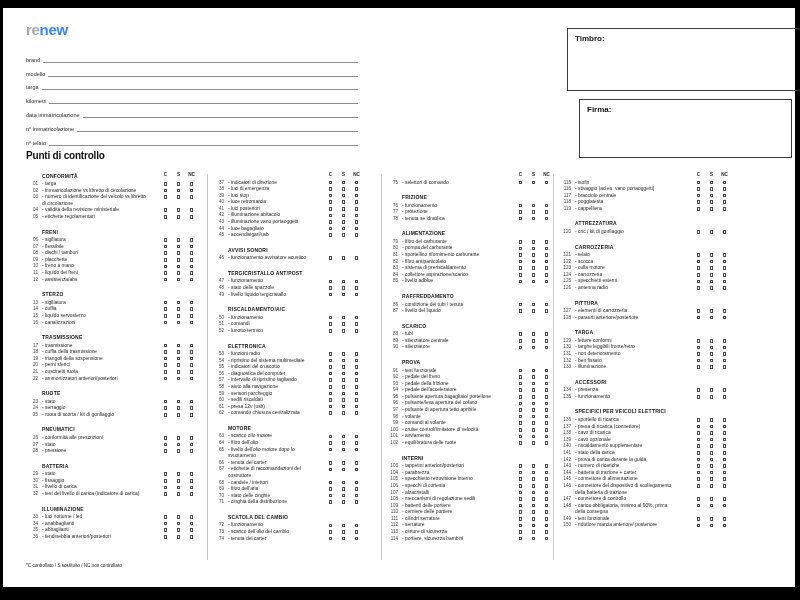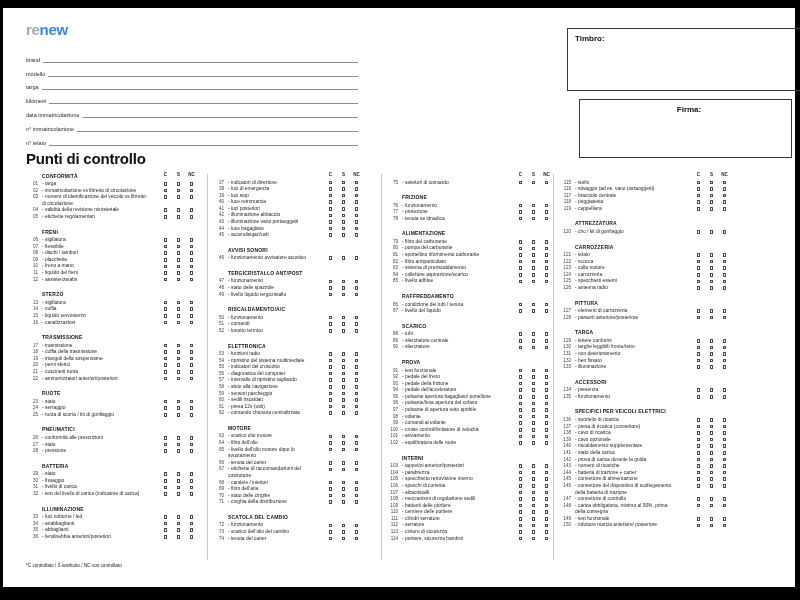--- a/index.html
+++ b/index.html
@@ -14,25 +14,25 @@
   .logo .new { color:#3b82f6; }
 
   
   .form { position:absolute; left:23px; top:42px; width:332px; }
   .ff-row { display:flex; align-items:flex-end; height:13.8px; }
   .ff-label { font-size:5.5px; color:#2a2a2a; white-space:nowrap; line-height:7px; }
   .ff-line { flex:1; border-bottom:1px solid #8a8a8a; margin:0 0 1px 3px; height:6px; }
 
   
   .stamp-box { position:absolute; left:564px; top:20px; width:261px; height:63px; border:1.5px solid #3a3a3a; }
-  .sign-box  { position:absolute; left:576px; top:91px; width:213px; height:59px; border:1.5px solid #3a3a3a;text-align:center; }
+  .sign-box  { position:absolute; left:576px; top:91px; width:213px; height:59px; border:1.5px solid #3a3a3a; }
   .box-label { font-size:8px; font-weight:700; color:#111; padding:5px 0 0 7px; }
 
   
-  .title { position:absolute; left:23px; top:142px; font-size:15px; font-weight:700; color:#111; letter-spacing:-0.2px; }
+  .title { position:absolute; left:23px; top:142px; font-size:10px; font-weight:700; color:#111; letter-spacing:-0.2px; }
 
   
   .checklist { position:absolute; left:0; top:164px; width:792px; height:391px; }
   .col { position:absolute; top:0; }
   .divider { position:absolute; top:2px; height:386px; width:0; border-left:1px solid #c9c9c9; }
 
   .chk-head { display:flex; justify-content:flex-end; height:5.5px; margin-bottom:2px; }
   .chk-head span { width:13px; text-align:center; font-size:4.6px; font-weight:700; color:#222; line-height:5.5px; }
 
   .sec-head { font-size:5px; font-weight:700; color:#151515; margin:8px 0 2.5px 16px; letter-spacing:0.2px; }

